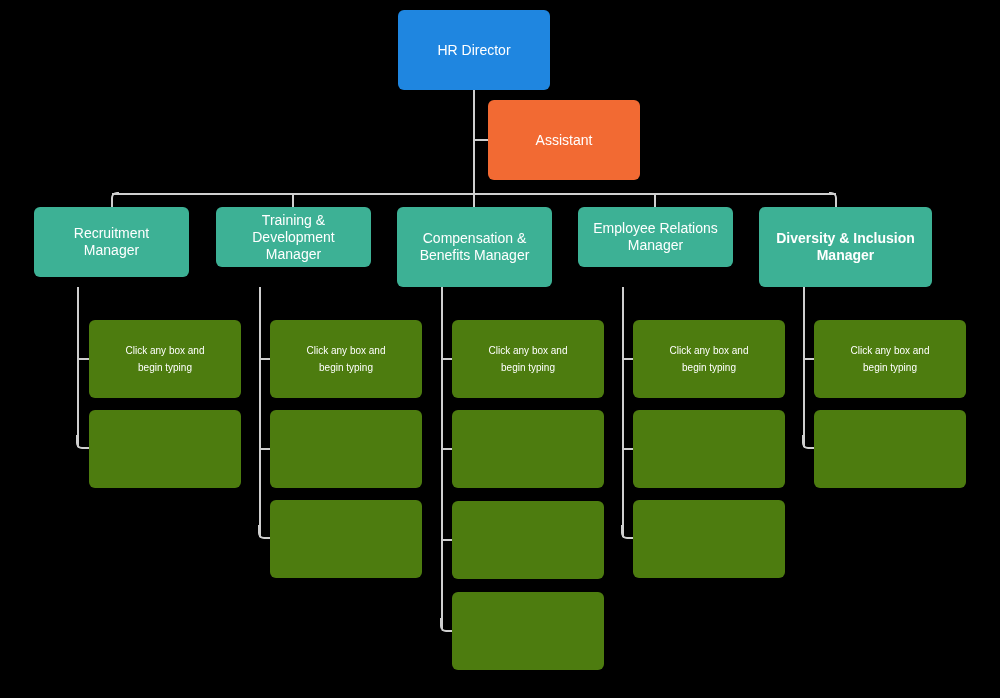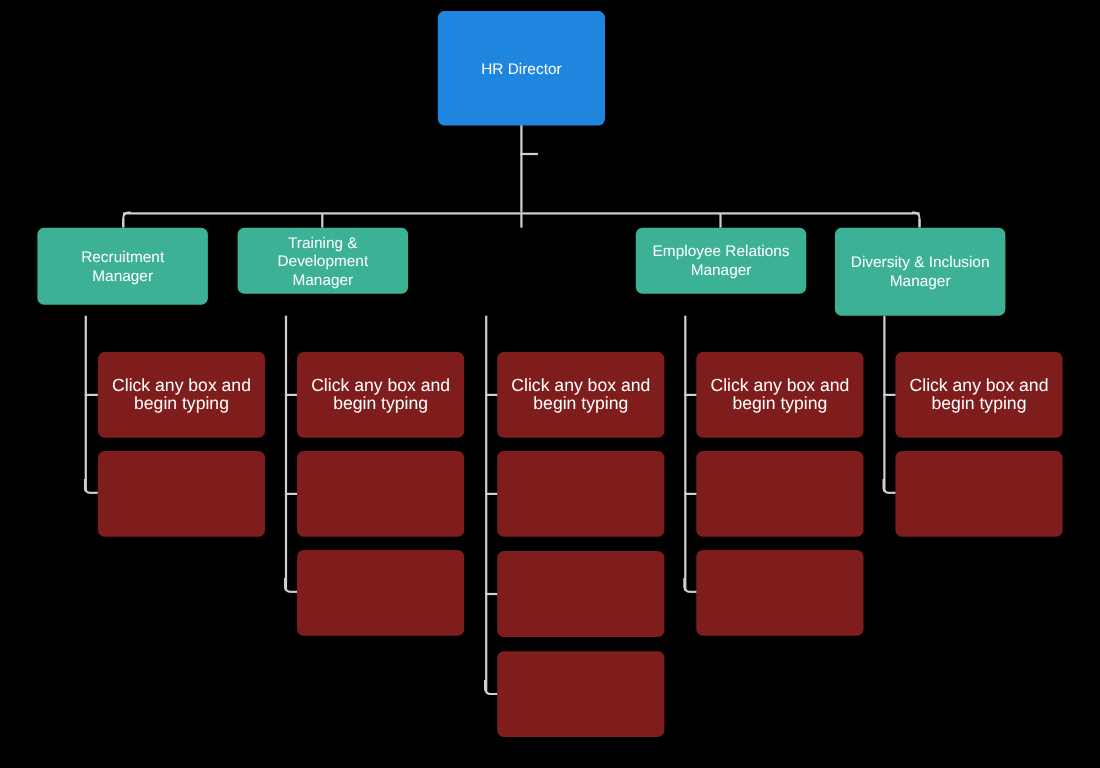--- a/index.html
+++ b/index.html
@@ -27,21 +27,21 @@
     font-size: 14px;
     line-height: 17px;
     padding: 4px 8px;
     z-index: 3;
     cursor: text;
     white-space: pre-line;
   }
   .node.root     { background: #1f86e0; }
   .node.aide     { background: #f26a33; }
   .node.manager  { background: #3db195; }
-  .node.leaf     { background: #7f1d1d; font-size: 16px; line-height: 17px; }
+  .node.leaf     { background: #4d7c0f; font-size: 10px; line-height: 17px; }
   .conn {
     position: absolute;
     background: #cfcfcf;
     z-index: 1;
   }
   .conn.v { width: 2px; }
   .conn.h { height: 2px; }
   .corner {
     position: absolute;
     border-color: #cfcfcf;
@@ -89,31 +89,34 @@
 
   <div class="conn v" style="left:622px; top:287px; height:250px;"></div>
   <div class="conn h" style="left:622px; top:358px; width:12px;"></div>
   <div class="conn h" style="left:622px; top:448px; width:12px;"></div>
   <div class="corner bl" style="left:621px; top:525px; width:13px; height:14px;"></div>
 
   <div class="conn v" style="left:803px; top:287px; height:160px;"></div>
   <div class="conn h" style="left:803px; top:358px; width:12px;"></div>
   <div class="corner bl" style="left:802px; top:435px; width:13px; height:14px;"></div>
 
-  <div class="node root" style="left:398px; top:10px; width:152px; height:104px;">HR Director</div>
+  <div class="node root" style="left:398px; top:10px; width:152px; height:80px;">HR Director</div>
 
+  <div class="node aide" style="left:488px; top:100px; width:152px; height:80px;">Assistant</div>
 
   <div class="node manager" style="left:34px; top:207px; width:155px; height:70px;">Recruitment
 Manager</div>
   <div class="node manager" style="left:216px; top:207px; width:155px; height:60px;">Training &amp;
 Development
 Manager</div>
+  <div class="node manager" style="left:397px; top:207px; width:155px; height:80px;">Compensation &amp;
+Benefits Manager</div>
   <div class="node manager" style="left:578px; top:207px; width:155px; height:60px;">Employee Relations
 Manager</div>
-  <div class="node manager" style="left:759px; top:207px; width:155px; height:80px;">Diversity &amp; Inclusion
+  <div class="node manager" style="left:759px; top:207px; width:173px; height:80px;font-weight:bold;">Diversity &amp; Inclusion
 Manager</div>
 
   <div class="node leaf" style="left:89px; top:320px; width:152px; height:78px;">Click any box and
 begin typing</div>
   <div class="node leaf" style="left:89px; top:410px; width:152px; height:78px;"></div>
 
   <div class="node leaf" style="left:270px; top:320px; width:152px; height:78px;">Click any box and
 begin typing</div>
   <div class="node leaf" style="left:270px; top:410px; width:152px; height:78px;"></div>
   <div class="node leaf" style="left:270px; top:500px; width:152px; height:78px;"></div>

